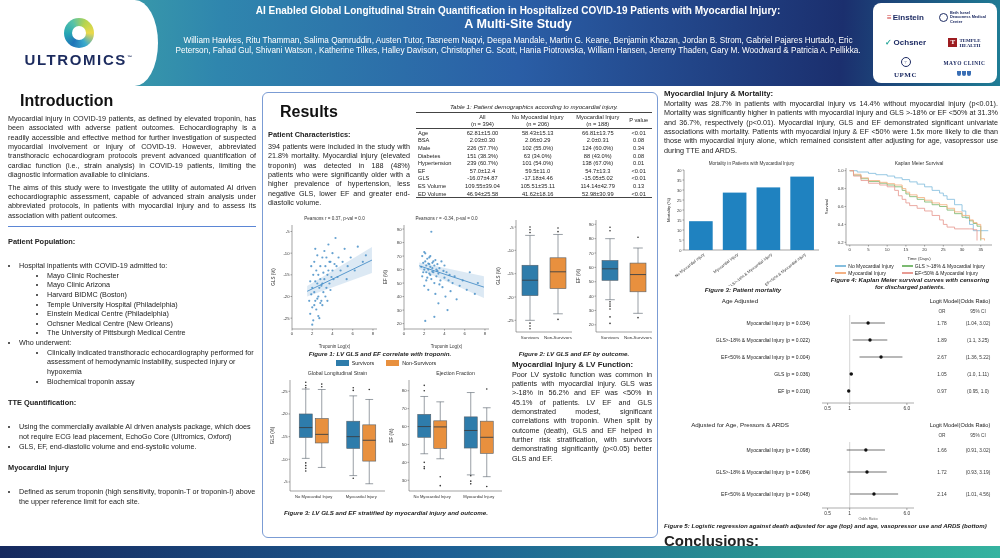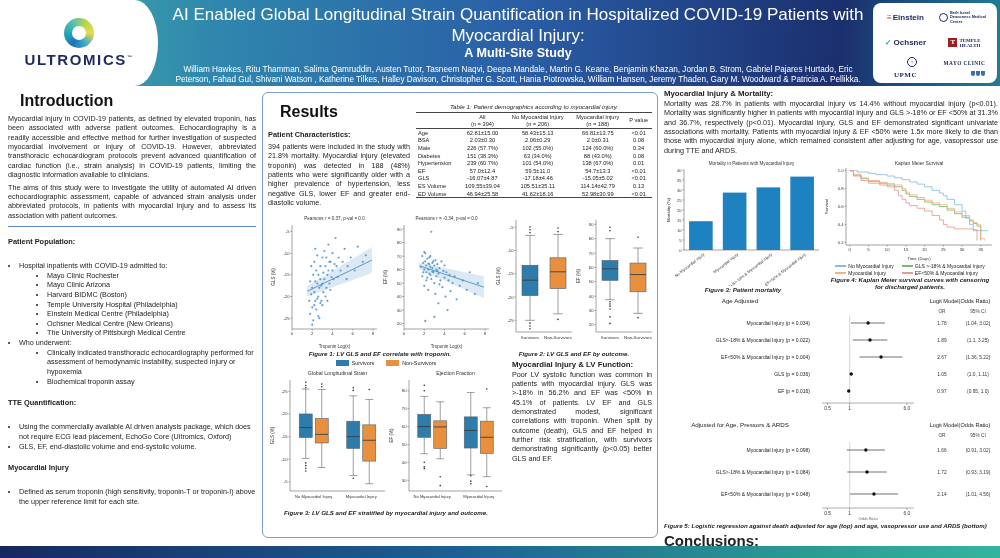--- a/index.html
+++ b/index.html
@@ -11,37 +11,37 @@
     background:linear-gradient(93deg,#45b3a4 0%,#2f86ae 22%,#2a5ea6 52%,#1b2f6e 84%,#1f7d95 100%);}
   .logo-left{position:absolute;left:0;top:0;width:158px;height:86px;background:#fff;
     border-radius:0 26px 26px 0/0 48px 48px 0;display:flex;flex-direction:column;
     align-items:center;justify-content:center;gap:3px;}
   .swirl{width:30px;height:30px;border-radius:50%;position:relative;
     background:conic-gradient(from 210deg,#1e74b8,#27a8b4,#57c2a8,#b5d44f,#ecd94a,#3aa9cc,#1e74b8);}
   .swirl::after{content:"";position:absolute;inset:8px;background:#fff;border-radius:50%;}
   .brand{font-size:15px;font-weight:700;color:#1c2b5e;letter-spacing:1.6px;}
   .brand sup{font-size:5px;}
   .title-wrap{position:absolute;left:168px;right:132px;top:5px;color:#fff;text-align:center;}
-  .t1{font-size:17px;font-weight:400;line-height:1.22;}
+  .t1{font-size:10px;font-weight:700;line-height:1.22;}
   .t2{font-size:12.6px;font-weight:700;line-height:1.22;}
   .authors{font-size:8.2px;line-height:1.3;margin-top:3px;}
   .logos-panel{position:absolute;right:3px;top:3px;width:124px;height:80px;background:#fff;
     border-radius:8px;display:grid;grid-template-columns:1fr 1fr;grid-auto-rows:1fr;
     align-items:center;justify-items:center;padding:2px 3px;box-sizing:border-box;}
   .lg{display:flex;align-items:center;gap:2px;color:#1d2b63;font-weight:700;line-height:1;}
   .lg .einmark{color:#c33;font-size:8px;font-weight:700;letter-spacing:-1px;}
   .lg .einname{font-size:8px;}
   .lg .crest{width:7px;height:7px;border:1px solid #1d2b63;border-radius:50%;flex:0 0 auto;}
   .lg .bidname{font-size:3.9px;font-weight:600;width:40px;line-height:1.15;}
   .lg .och-v{color:#1fa295;font-size:8px;font-weight:700;}
   .lg .ochname{font-size:8px;}
   .lg .tsq{width:9px;height:9px;background:#9d1c20;color:#fff;font-size:7px;font-weight:700;
       display:flex;align-items:center;justify-content:center;font-family:"Liberation Serif",serif;}
   .lg .tname{font-size:5px;font-family:"Liberation Serif",serif;line-height:1.05;}
-  .lgv{display:flex;flex-direction:column;align-items:flex-end;gap:4px;color:#1d2b63;}
+  .lgv{display:flex;flex-direction:column;align-items:center;gap:4px;color:#1d2b63;}
   .lgv .seal{width:8px;height:8px;border:1px solid #1d2b63;border-radius:50%;
       display:flex;align-items:center;justify-content:center;font-size:4px;}
   .lgv .upmcname{font-size:7px;font-weight:700;font-family:"Liberation Serif",serif;letter-spacing:.5px;}
   .lgv .mayoname{font-size:5.4px;font-weight:700;font-family:"Liberation Serif",serif;
       text-align:center;line-height:1.05;letter-spacing:.4px;}
   .shields{display:flex;gap:1px;}
   .shields i{width:4px;height:5px;background:#3a6fb5;border-radius:0 0 2px 2px;display:block;}
 
   
   .col-left{position:absolute;left:8px;top:90px;width:248px;}

